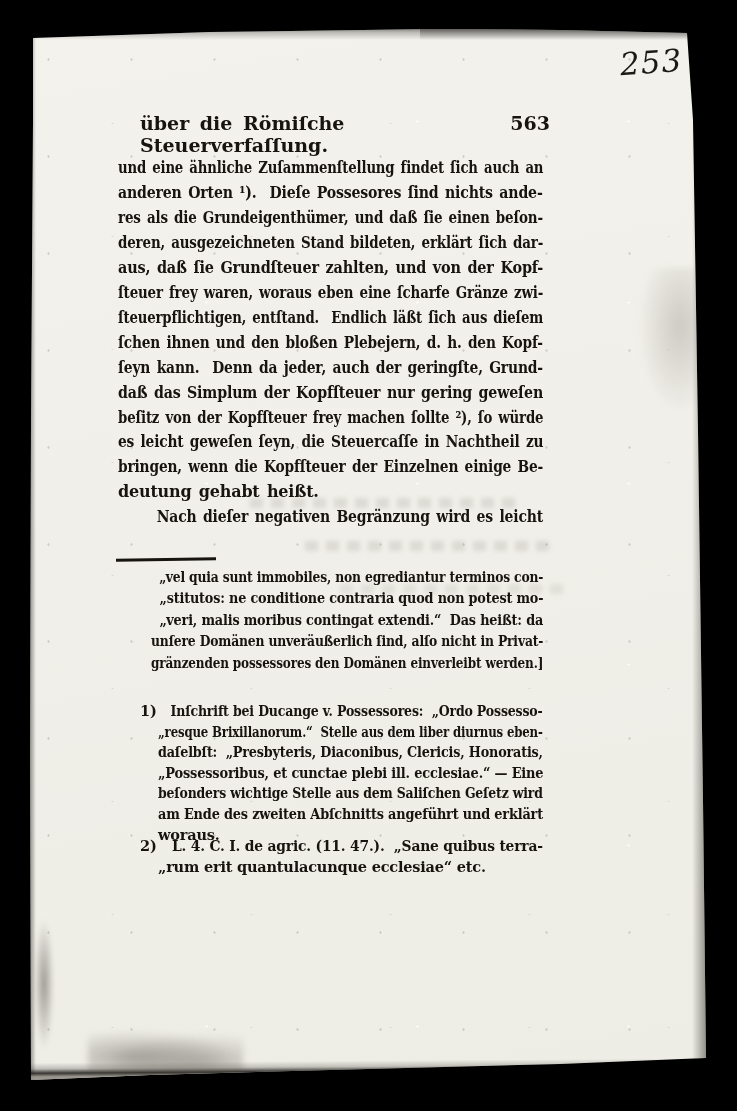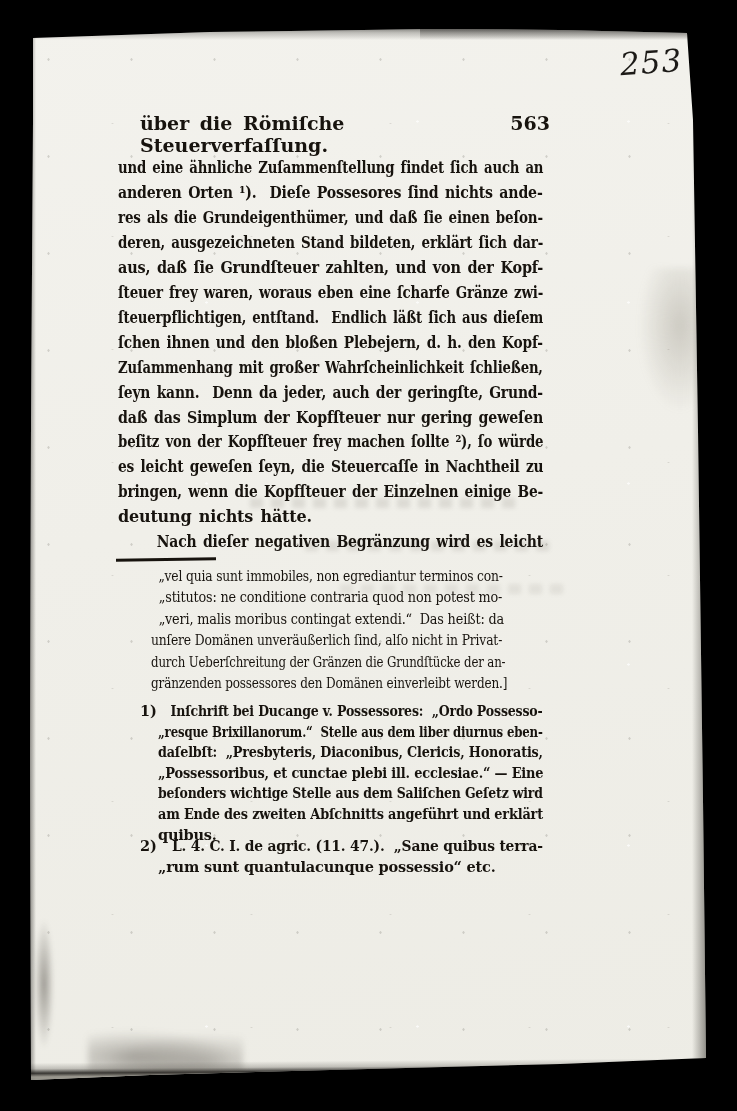--- a/index.html
+++ b/index.html
@@ -47,21 +47,21 @@
   .ink{color:#17130e;}
   #handwritten{position:absolute;left:620px;top:44px;font-size:31px;font-style:italic;
     letter-spacing:1px;transform:rotate(-4deg);color:#1c1a17;z-index:3;}
   #header{position:absolute;left:140px;top:112px;width:410px;display:flex;
     justify-content:center;gap:32px;font-size:19px;font-weight:700;word-spacing:4px;z-index:3;}
   #body-block{position:absolute;left:118px;top:156px;width:425px;font-size:16px;
     font-weight:700;line-height:24.95px;letter-spacing:-0.2px;word-spacing:2px;z-index:3;}
   #separator{position:absolute;left:116px;top:558px;width:100px;height:3px;
     background:#17130e;transform:rotate(-0.8deg);z-index:3;}
   #fn-cont{position:absolute;left:151px;top:566px;width:392px;font-size:14.5px;
-    font-weight:400;line-height:21.4px;letter-spacing:-0.2px;z-index:3;}
+    font-weight:700;line-height:21.4px;letter-spacing:-0.2px;z-index:3;}
   .note{position:absolute;width:385px;font-size:14.5px;font-weight:700;
     letter-spacing:-0.2px;z-index:3;}
   #note-1{left:158px;top:701px;line-height:20.6px;}
   #note-2{left:158px;top:835px;line-height:21px;}
   .note .marker{position:absolute;left:-18px;top:0;font-weight:700;}
   .tl{white-space:pre;overflow:visible;}
   .tl>span{display:inline-block;white-space:pre;transform-origin:left center;}
 </style>
 </head>
 <body>
@@ -92,58 +92,56 @@
   <div id="body-block" class="ink">
     <div>
         <div class="tl just"><span style="transform: scaleX(0.830078);">und eine ähnliche Zuſammenſtellung findet ſich auch an</span></div>
         <div class="tl just"><span style="transform: scaleX(0.881743);">anderen Orten ¹).  Dieſe Possesores ſind nichts ande-</span></div>
         <div class="tl just"><span style="transform: scaleX(0.841584);">res als die Grundeigenthümer, und daß ſie einen beſon-</span></div>
         <div class="tl just"><span style="transform: scaleX(0.839921);">deren, ausgezeichneten Stand bildeten, erklärt ſich dar-</span></div>
         <div class="tl just"><span style="transform: scaleX(0.902335);">aus, daß ſie Grundſteuer zahlten, und von der Kopf-</span></div>
         <div class="tl just"><span style="transform: scaleX(0.838264);">ſteuer frey waren, woraus eben eine ſcharfe Gränze zwi-</span></div>
         <div class="tl just"><span style="transform: scaleX(0.82846);">ſteuerpflichtigen, entſtand.  Endlich läßt ſich aus dieſem</span></div>
         <div class="tl just"><span style="transform: scaleX(0.858586);">ſchen ihnen und den bloßen Plebejern, d. h. den Kopf-</span></div>
-        <div class="tl just"><span style="transform: scaleX(0.826848);">Zuſammenhang mit großer Wahrſcheinlichkeit ſchließen,</span></div>
         <div class="tl just"><span style="transform: scaleX(0.867347);">ſeyn kann.  Denn da jeder, auch der geringſte, Grund-</span></div>
         <div class="tl just"><span style="transform: scaleX(0.887265);">daß das Simplum der Kopfſteuer nur gering geweſen</span></div>
         <div class="tl just"><span style="transform: scaleX(0.831703);">beſitz von der Kopfſteuer frey machen ſollte ²), ſo würde</span></div>
         <div class="tl just"><span style="transform: scaleX(0.860324);">es leicht geweſen ſeyn, die Steuercaſſe in Nachtheil zu</span></div>
         <div class="tl just"><span style="transform: scaleX(0.860324);">bringen, wenn die Kopfſteuer der Einzelnen einige Be-</span></div>
-        <div class="tl"><span>deutung nichts hätte.</span></div>
+        <div class="tl"><span>deutung gehabt heißt.</span></div>
       </div>
     <div>
         <div class="tl just"><span style="transform: scaleX(0.874486);">      Nach dieſer negativen Begränzung wird es leicht</span></div>
       </div>
   </div>
 
   <div id="separator"></div>
 
   <div id="fn-cont" class="ink">
       <div class="tl just"><span style="transform: scaleX(0.850325);">  „vel quia sunt immobiles, non egrediantur terminos con-</span></div>
       <div class="tl just"><span style="transform: scaleX(0.882883);">  „stitutos: ne conditione contraria quod non potest mo-</span></div>
       <div class="tl just"><span style="transform: scaleX(0.884876);">  „veri, malis moribus contingat extendi.“  Das heißt: da</span></div>
       <div class="tl just"><span style="transform: scaleX(0.852174);">unſere Domänen unveräußerlich ſind, alſo nicht in Privat-</span></div>
-      <div class="tl just"><span style="transform: scaleX(0.813278);">durch Ueberſchreitung der Gränzen die Grundſtücke der an-</span></div>
       <div class="tl just"><span style="transform: scaleX(0.830508);">gränzenden possessores den Domänen einverleibt werden.]</span></div>
     </div>
 
   <div id="note-1" class="note ink">
     <span class="marker">1)</span>
     <div>
         <div class="tl just"><span style="transform: scaleX(0.865169);">   Inſchrift bei Ducange v. Possessores:  „Ordo Possesso-</span></div>
         <div class="tl just"><span style="transform: scaleX(0.810526);">„resque Brixillanorum.“  Stelle aus dem liber diurnus eben-</span></div>
         <div class="tl just"><span style="transform: scaleX(0.881007);">daſelbſt:  „Presbyteris, Diaconibus, Clericis, Honoratis,</span></div>
         <div class="tl just"><span style="transform: scaleX(0.893271);">„Possessoribus, et cunctae plebi ill. ecclesiae.“ — Eine</span></div>
         <div class="tl just"><span style="transform: scaleX(0.859375);">beſonders wichtige Stelle aus dem Saliſchen Geſetz wird</span></div>
         <div class="tl just"><span style="transform: scaleX(0.889145);">am Ende des zweiten Abſchnitts angeführt und erklärt</span></div>
-        <div class="tl"><span>quibus.</span></div>
+        <div class="tl"><span>woraus.</span></div>
       </div>
   </div>
 
   <div id="note-2" class="note ink">
     <span class="marker">2)</span>
     <div>
         <div class="tl just"><span style="transform: scaleX(0.955335);">   L. 4. C. I. de agric. (11. 47.).  „Sane quibus terra-</span></div>
-        <div class="tl"><span>„rum sunt quantulacunque possessio“ etc.</span></div>
+        <div class="tl"><span>„rum erit quantulacunque ecclesiae“ etc.</span></div>
       </div>
   </div>
 
 </div>
 
 </body></html>

